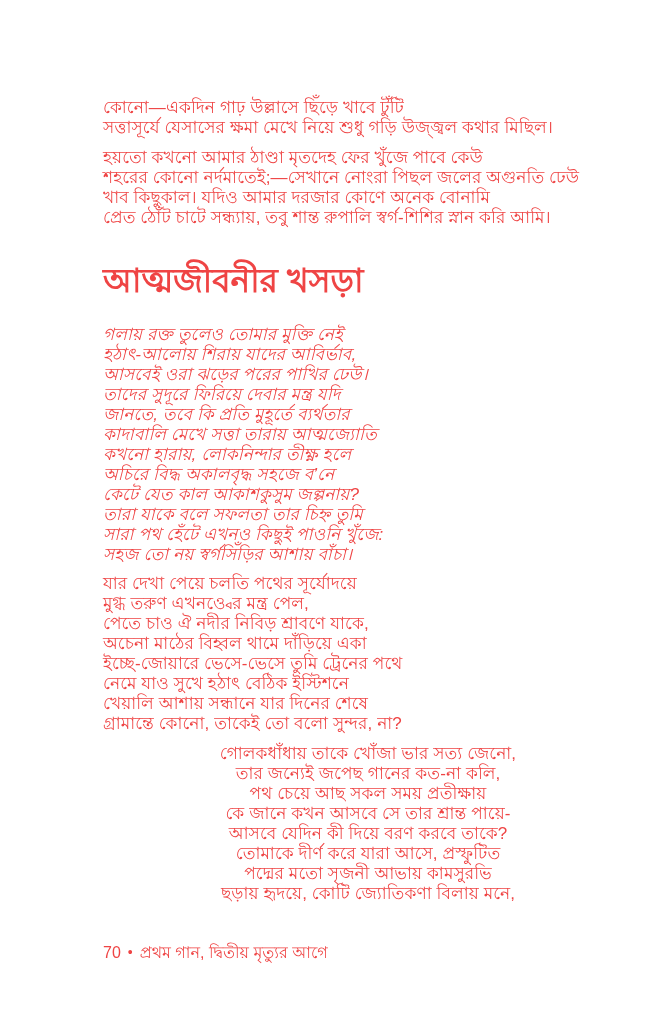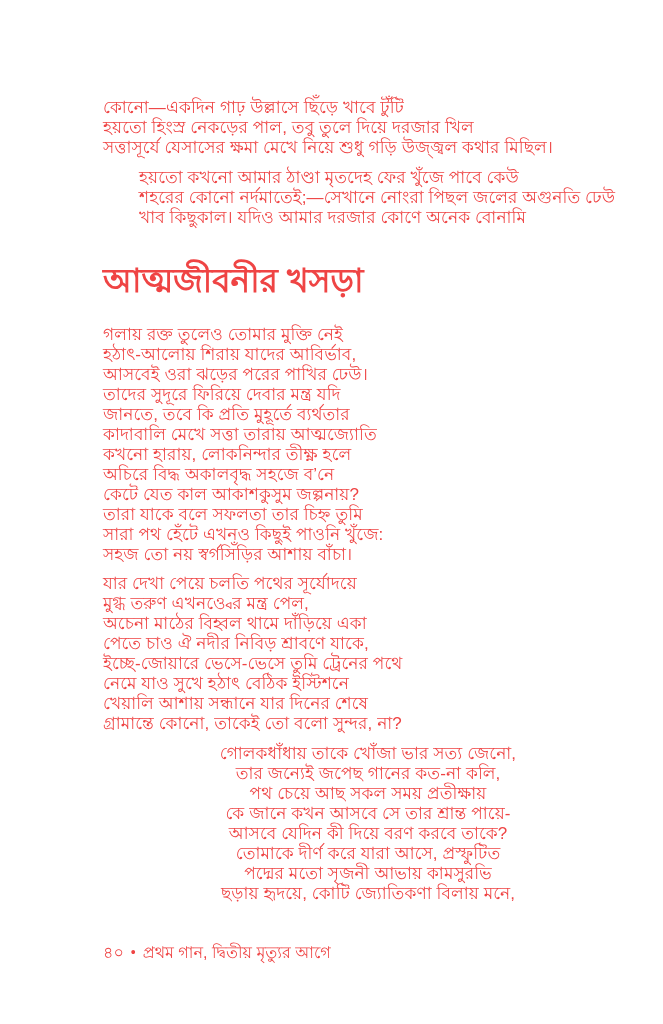--- a/index.html
+++ b/index.html
@@ -28,29 +28,29 @@
     margin: 0;
     padding: 0;
   }
   .poem-line {
     font-size: 17px;
     line-height: 20px;
     white-space: nowrap;
     letter-spacing: 0.1px;
   }
   .stanza-a { margin-top: 98px; }
-  .stanza-b { margin-top: 10px; margin-left: 36px; }
+  .stanza-b { margin-top: 10px; }
   .poem-title {
     margin-top: 36px;
     font-size: 33px;
     line-height: 34px;
     font-weight: bold;
     white-space: nowrap;
   }
-  .stanza-1 { margin-top: 21px; }
+  .stanza-1 { margin-top: 21px; font-style: italic; }
   .stanza-2 { margin-top: 9px; }
   .stanza-3 { margin-top: 10px; text-align: center; }
   .footer {
     position: absolute;
     left: 103px;
     top: 942px;
     font-size: 16px;
     line-height: 20px;
     white-space: nowrap;
   }
@@ -62,28 +62,28 @@
   }
 </style>
 </head>
 <body>
 
 <div class="page">
   <div class="content">
 
     <div class="stanza stanza-a">
       <div class="poem-line">কোনো—একদিন গাঢ় উল্লাসে ছিঁড়ে খাবে টুঁটি</div>
-      <div class="poem-line">হয়তো হিংস্র নেকড়ের পাল, তবু তুলে দিয়ে দরজার খিল</div>
       <div class="poem-line">সত্তাসূর্যে যেসাসের ক্ষমা মেখে নিয়ে শুধু গড়ি উজ্জ্বল কথার মিছিল।</div>
     </div>
 
     <div class="stanza stanza-b">
       <div class="poem-line">হয়তো কখনো আমার ঠাণ্ডা মৃতদেহ ফের খুঁজে পাবে কেউ</div>
       <div class="poem-line">শহরের কোনো নর্দমাতেই;—সেখানে নোংরা পিছল জলের অগুনতি ঢেউ</div>
       <div class="poem-line">খাব কিছুকাল। যদিও আমার দরজার কোণে অনেক বোনামি</div>
+      <div class="poem-line">প্রেত ঠোঁট চাটে সন্ধ্যায়, তবু শান্ত রুপালি স্বর্গ-শিশির স্নান করি আমি।</div>
     </div>
 
     <h2 class="poem-title">আত্মজীবনীর খসড়া</h2>
 
     <div class="stanza stanza-1">
       <div class="poem-line">গলায় রক্ত তুলেও তোমার মুক্তি নেই</div>
       <div class="poem-line">হঠাৎ-আলোয় শিরায় যাদের আবির্ভাব,</div>
       <div class="poem-line">আসবেই ওরা ঝড়ের পরের পাখির ঢেউ।</div>
       <div class="poem-line">তাদের সুদূরে ফিরিয়ে দেবার মন্ত্র যদি</div>
       <div class="poem-line">জানতে, তবে কি প্রতি মুহূর্তে ব্যর্থতার</div>
@@ -92,37 +92,37 @@
       <div class="poem-line">অচিরে বিদ্ধ অকালবৃদ্ধ সহজে ব’নে</div>
       <div class="poem-line">কেটে যেত কাল আকাশকুসুম জল্পনায়?</div>
       <div class="poem-line">তারা যাকে বলে সফলতা তার চিহ্ন তুমি</div>
       <div class="poem-line">সারা পথ হেঁটে এখনও কিছুই পাওনি খুঁজে:</div>
       <div class="poem-line">সহজ তো নয় স্বর্গসিঁড়ির আশায় বাঁচা।</div>
     </div>
 
     <div class="stanza stanza-2">
       <div class="poem-line">যার দেখা পেয়ে চলতি পথের সূর্যোদয়ে</div>
       <div class="poem-line">মুগ্ধ তরুণ এখনও্বের মন্ত্র পেল,</div>
+      <div class="poem-line">পেতে চাও ঐ নদীর নিবিড় শ্রাবণে যাকে,</div>
       <div class="poem-line">অচেনা মাঠের বিহ্বল থামে দাঁড়িয়ে একা</div>
-      <div class="poem-line">পেতে চাও ঐ নদীর নিবিড় শ্রাবণে যাকে,</div>
       <div class="poem-line">ইচ্ছে-জোয়ারে ভেসে-ভেসে তুমি ট্রেনের পথে</div>
       <div class="poem-line">নেমে যাও সুখে হঠাৎ বেঠিক ইস্টিশনে</div>
       <div class="poem-line">খেয়ালি আশায় সন্ধানে যার দিনের শেষে</div>
       <div class="poem-line">গ্রামান্তে কোনো, তাকেই তো বলো সুন্দর, না?</div>
     </div>
 
     <div class="stanza stanza-3">
       <div class="poem-line">গোলকধাঁধায় তাকে খোঁজা ভার সত্য জেনো,</div>
       <div class="poem-line">তার জন্যেই জপেছ গানের কত-না কলি,</div>
       <div class="poem-line">পথ চেয়ে আছ সকল সময় প্রতীক্ষায়</div>
       <div class="poem-line">কে জানে কখন আসবে সে তার শ্রান্ত পায়ে-</div>
       <div class="poem-line">আসবে যেদিন কী দিয়ে বরণ করবে তাকে?</div>
       <div class="poem-line">তোমাকে দীর্ণ করে যারা আসে, প্রস্ফুটিত</div>
       <div class="poem-line">পদ্মের মতো সৃজনী আভায় কামসুরভি</div>
       <div class="poem-line">ছড়ায় হৃদয়ে, কোটি জ্যোতিকণা বিলায় মনে,</div>
     </div>
 
   </div>
 
   <div class="footer">
-    <span>৪০</span><span class="bullet">•</span><span>প্রথম গান, দ্বিতীয় মৃত্যুর আগে</span>
+    <span>70</span><span class="bullet">•</span><span>প্রথম গান, দ্বিতীয় মৃত্যুর আগে</span>
   </div>
 </div>
 
 </body></html>

